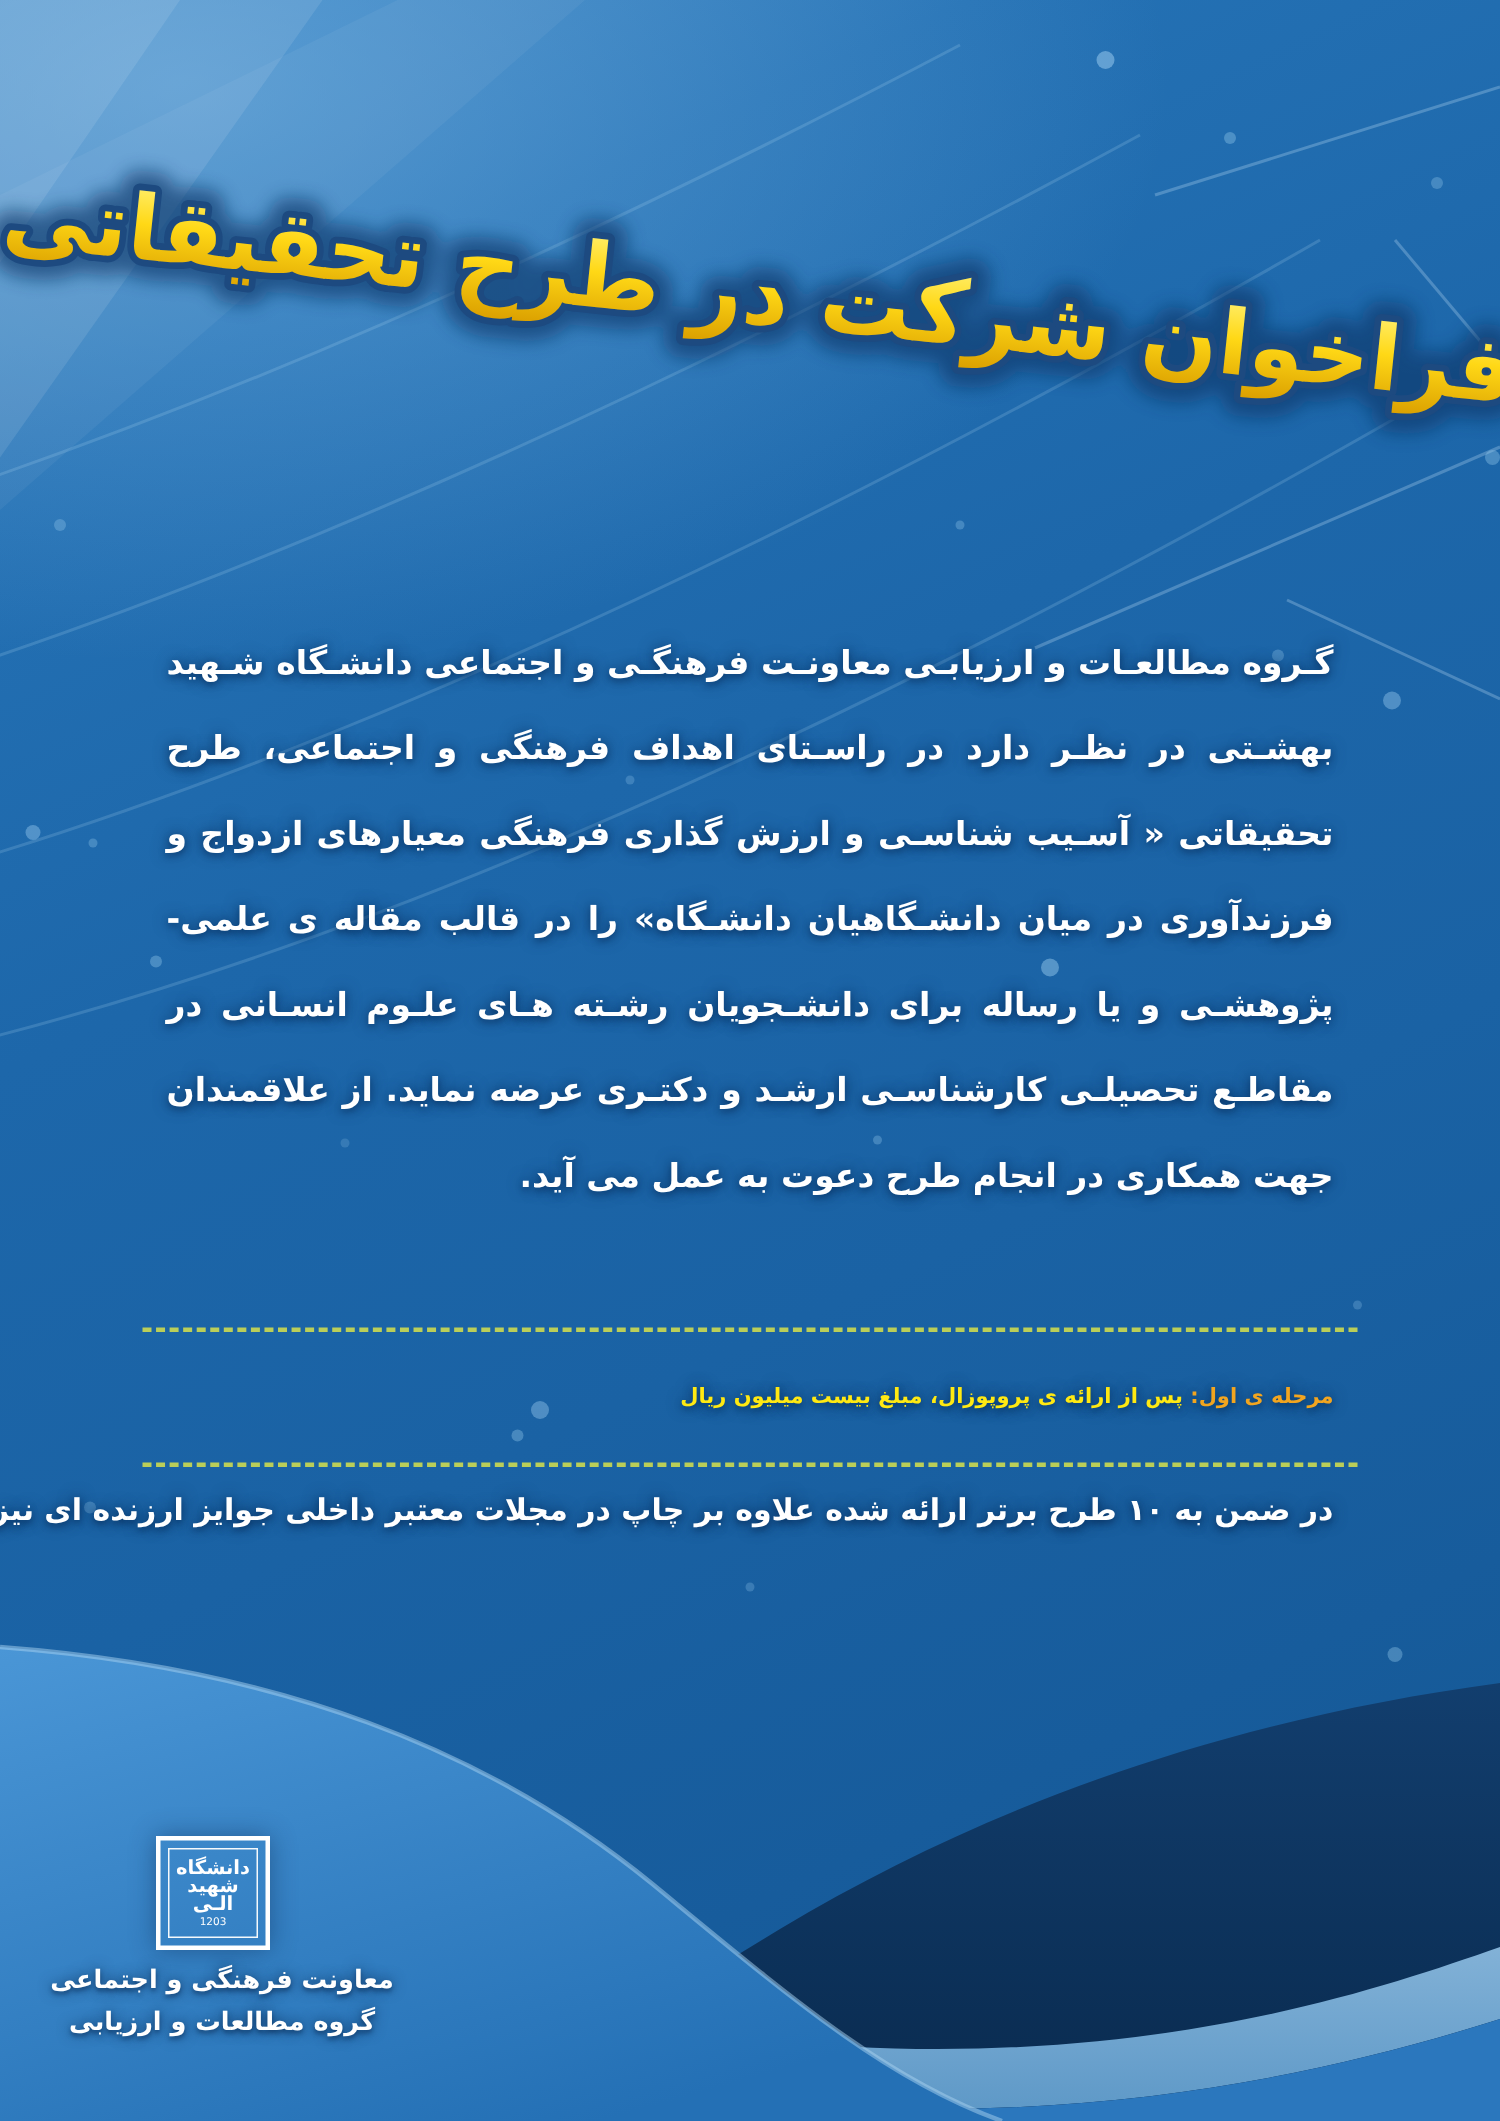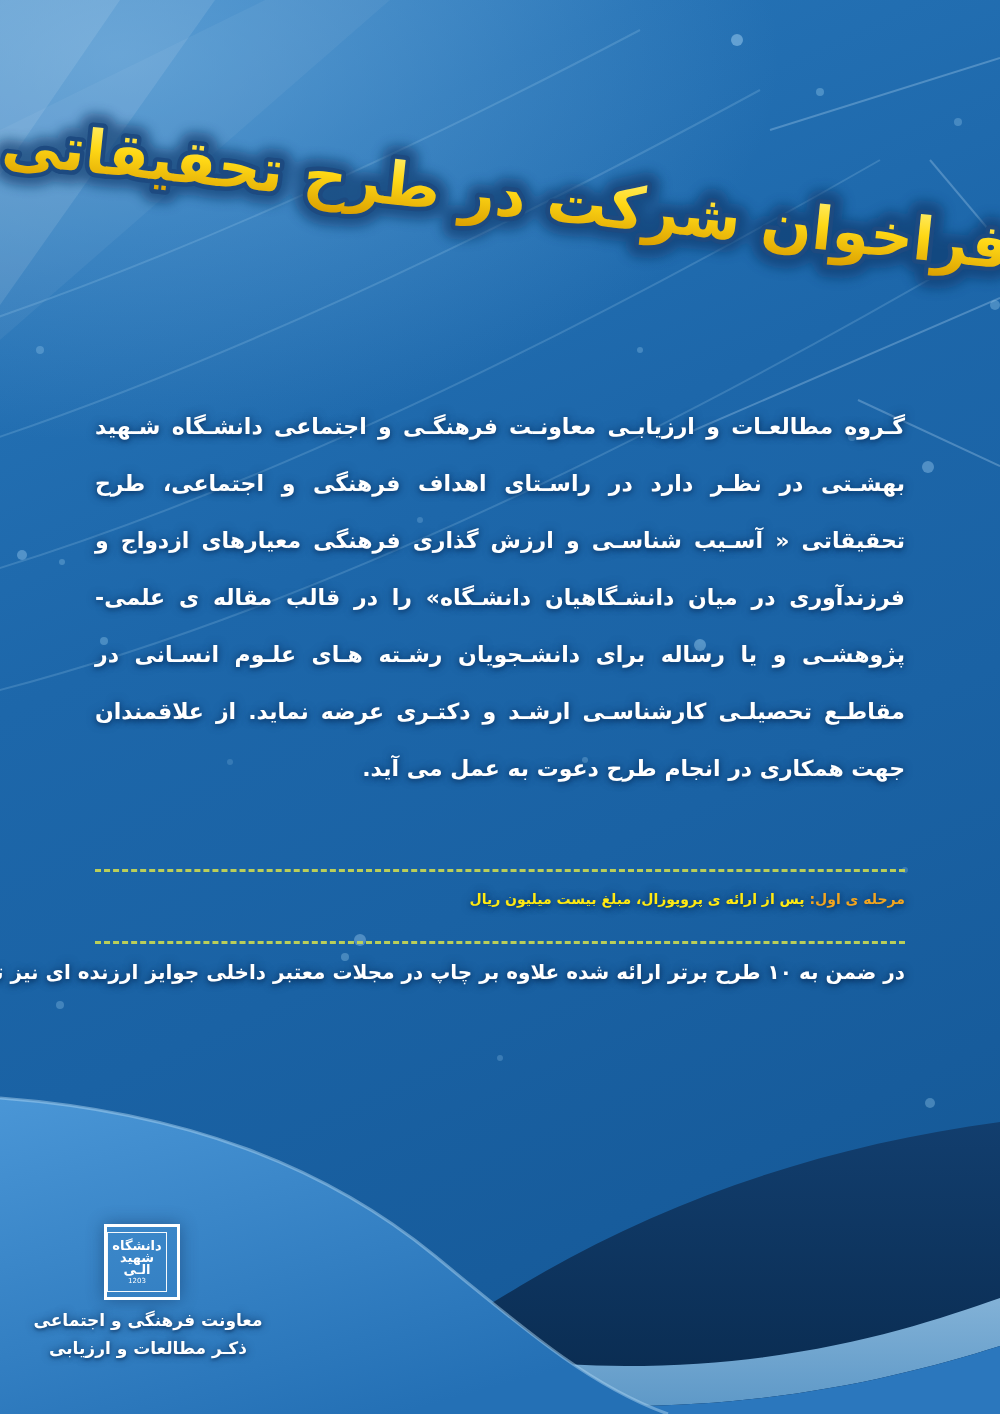--- a/index.html
+++ b/index.html
@@ -16,21 +16,21 @@
   svg{display:block;}
   .bg-deco,.waves,.title-svg{position:absolute;left:0;}
   .bg-deco{top:0;width:1000px;height:1414px;}
   .waves{bottom:0;width:1000px;height:360px;}
   .title-svg{top:58px;width:1000px;height:270px;}
 
   .content{
     position:absolute;top:398px;left:95px;right:95px;
     direction:rtl;color:#ffffff;
   }
-  .content p{margin:0;}
+  .content p{margin:16px;}
   .intro{
     font-size:22px;font-weight:bold;line-height:57px;
     text-align:justify;
     text-shadow:0 0 10px rgba(9,48,94,.8),0 2px 4px rgba(9,48,94,.55);
     margin-bottom:72px !important;
   }
   .divider{
     border-top:3px dashed #c3d455;
     height:0;opacity:.95;
   }
@@ -54,21 +54,21 @@
     font-size:20px;font-weight:bold;line-height:30px;
     text-align:center;white-space:nowrap;
     text-shadow:0 0 10px rgba(9,48,94,.9),0 2px 4px rgba(9,48,94,.65);
   }
 
   .logo{
     position:absolute;left:104px;top:1224px;
     width:70px;height:70px;
     border:3px solid #ffffff;
     box-shadow:0 0 16px rgba(10,40,80,.45);
-    display:flex;align-items:center;justify-content:flex-end;
+    display:flex;align-items:center;justify-content:center;
   }
   .logo-inner{
     width:58px;height:58px;
     border:1px solid rgba(255,255,255,.95);
     display:flex;flex-direction:column;align-items:center;justify-content:center;
     color:#ffffff;text-align:center;
   }
   .logo-inner .l{font-weight:bold;font-size:13px;line-height:12px;letter-spacing:-1px;}
   .logo-inner .year{font-size:7px;line-height:8px;margin-top:1px;}
   .org{
@@ -187,16 +187,16 @@
     <div class="logo-inner">
       <div class="l">دانشگاه</div>
       <div class="l">شهید</div>
       <div class="l">الـی</div>
       <div class="year">1203</div>
     </div>
   </div>
 
   <div class="org">
     <div>معاونت فرهنگی و اجتماعی</div>
-    <div>ذکـر مطالعات و ارزیابی</div>
+    <div>گروه مطالعات و ارزیابی</div>
   </div>
 
 </div>
 
 </body></html>

